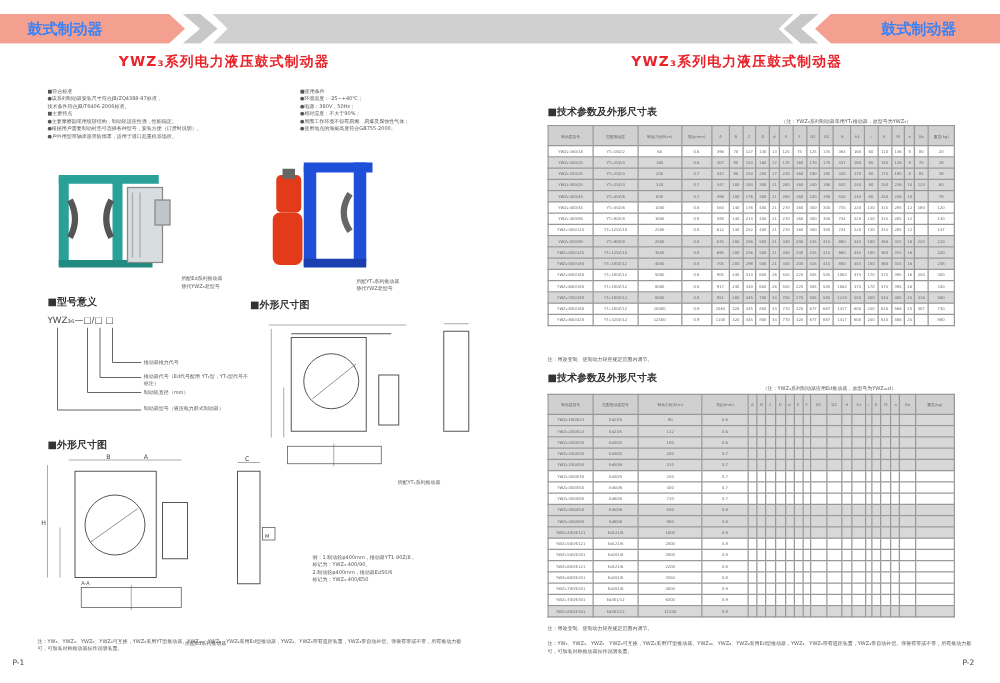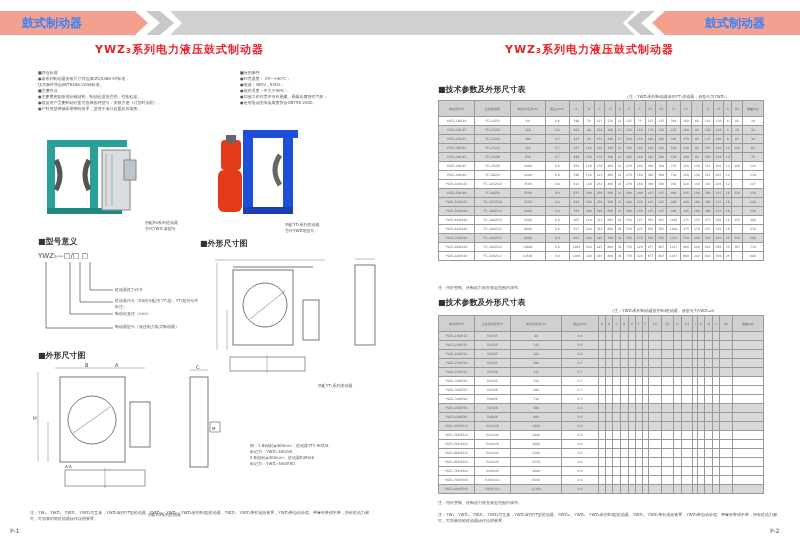--- a/index.html
+++ b/index.html
@@ -85,21 +85,21 @@
     <rect x="0" y="45" width="24" height="42" rx="6" fill="#e33a1a"></rect>
     <rect x="8" y="10" width="10" height="8" fill="#666"></rect>
   </svg>
 </div>
 <div class="abs small" style="left:285px;top:222px">
   <div>所配YT₁系列推动器</div>
   <div>替代YWZ老型号</div>
 </div>
 
 <div class="abs sec" style="left:38px;top:236px">型号意义</div>
-<div class="abs" style="left:38px;top:252px;font-size:7px;color:#444">YWZ₅—□/□ □</div>
+<div class="abs" style="left:38px;top:252px;font-size:7px;color:#444">YWZ₃₆—□/□ □</div>
 <svg class="abs" style="left:38px;top:262px" width="80" height="72">
   <path d="M8 0 V66 H75" stroke="#666" fill="none" stroke-width="0.8"></path>
   <path d="M32 0 V52 H75" stroke="#666" fill="none" stroke-width="0.8"></path>
   <path d="M42 0 V40 H75" stroke="#666" fill="none" stroke-width="0.8"></path>
   <path d="M52 0 V28 H75" stroke="#666" fill="none" stroke-width="0.8"></path>
 </svg>
 <div class="abs small" style="left:115px;top:287px;width:80px">推动器推力代号</div>
 <div class="abs small" style="left:115px;top:298px;width:85px">推动器代号（Ed代号配用 YT₁型，YT₁型代号不标注）</div>
 <div class="abs small" style="left:115px;top:311px;width:80px">制动轮直径（mm）</div>
 <div class="abs small" style="left:115px;top:324px;width:85px">制动器型号（液压电力鼓式制动器）</div>

